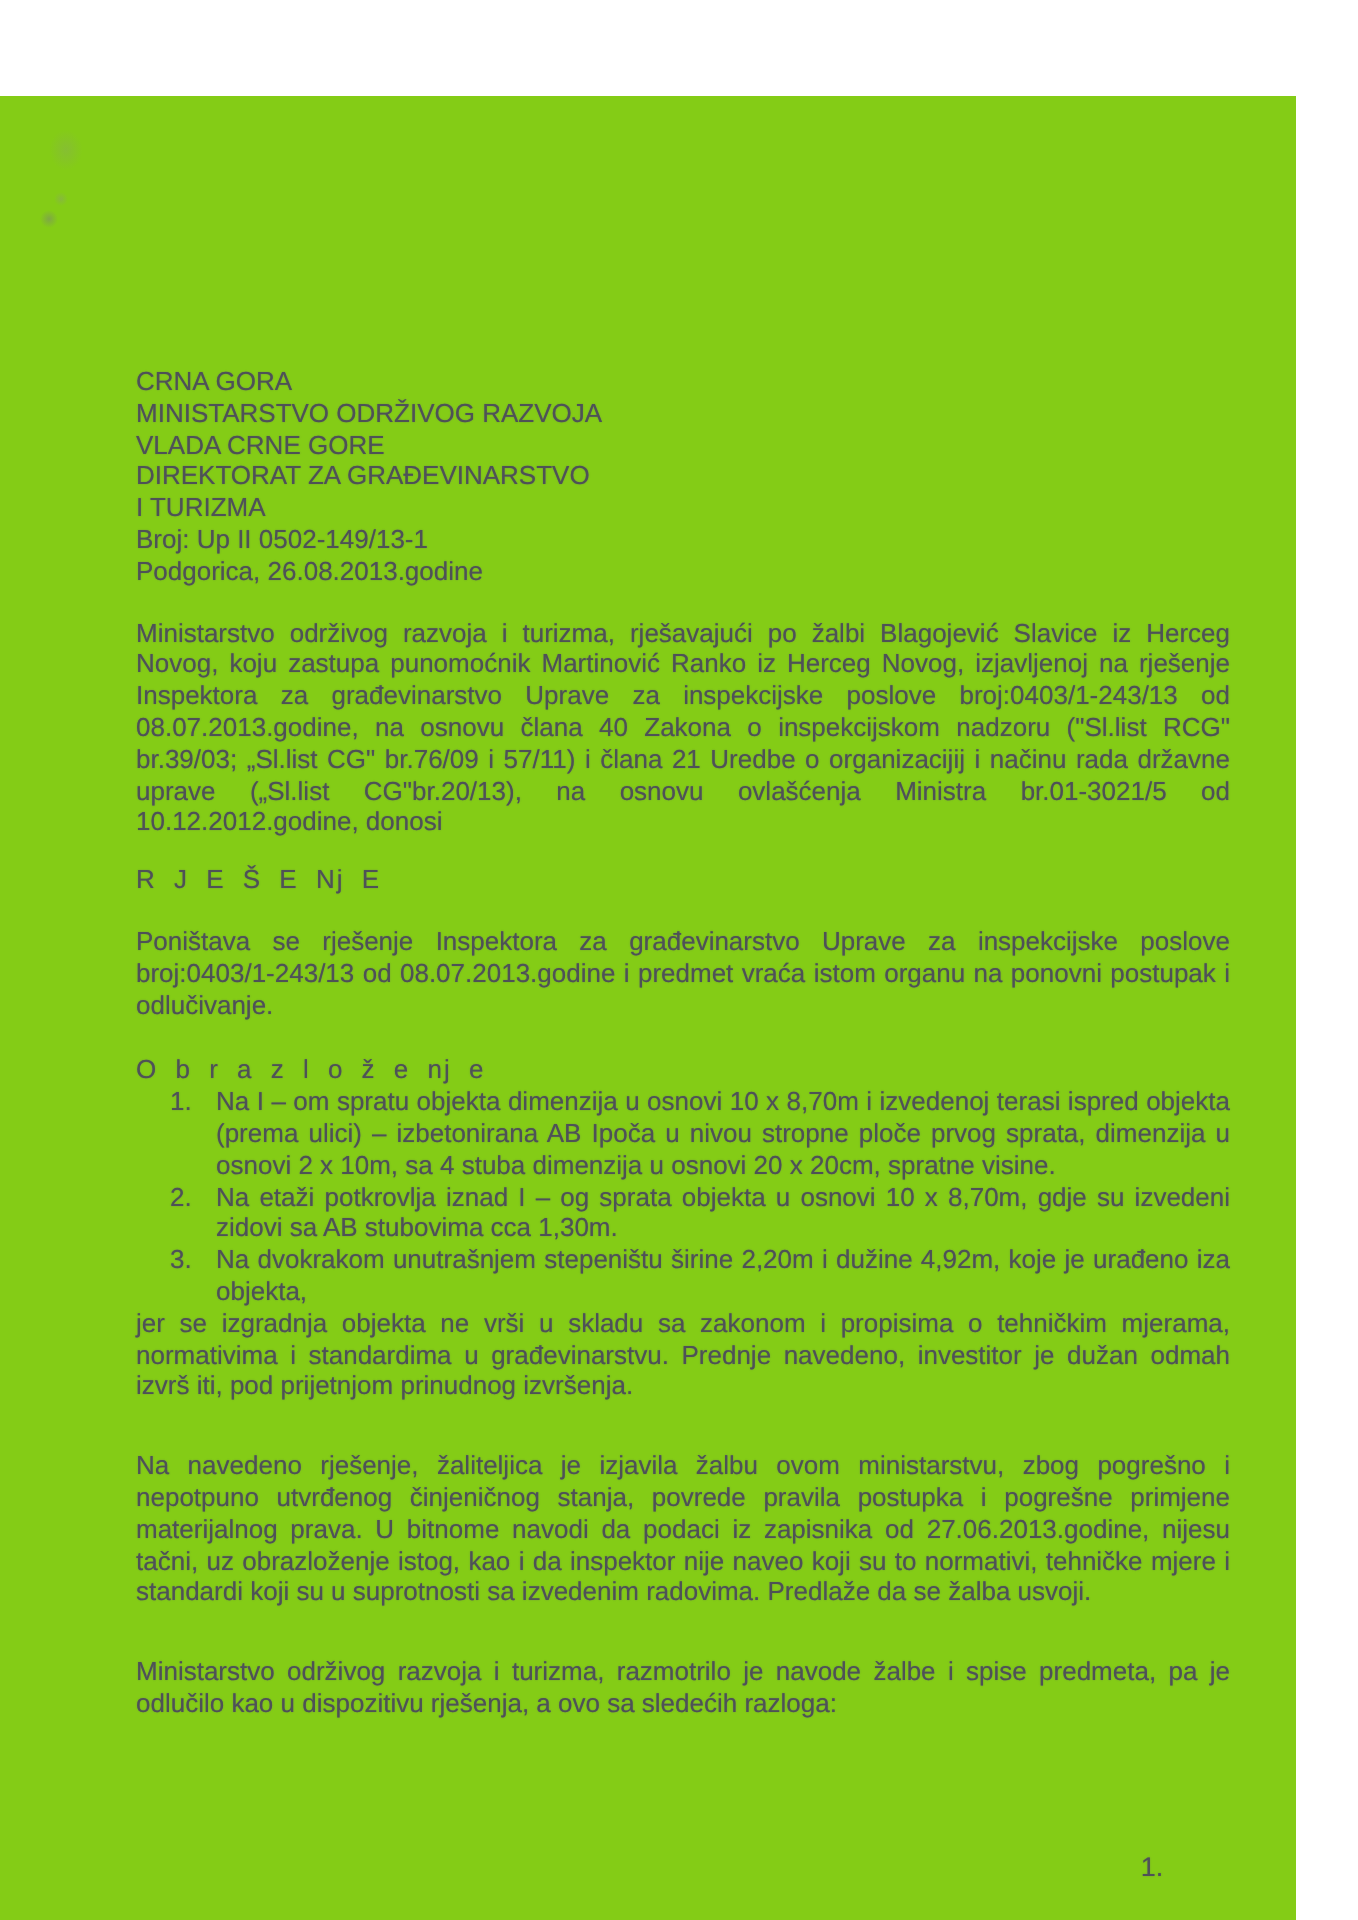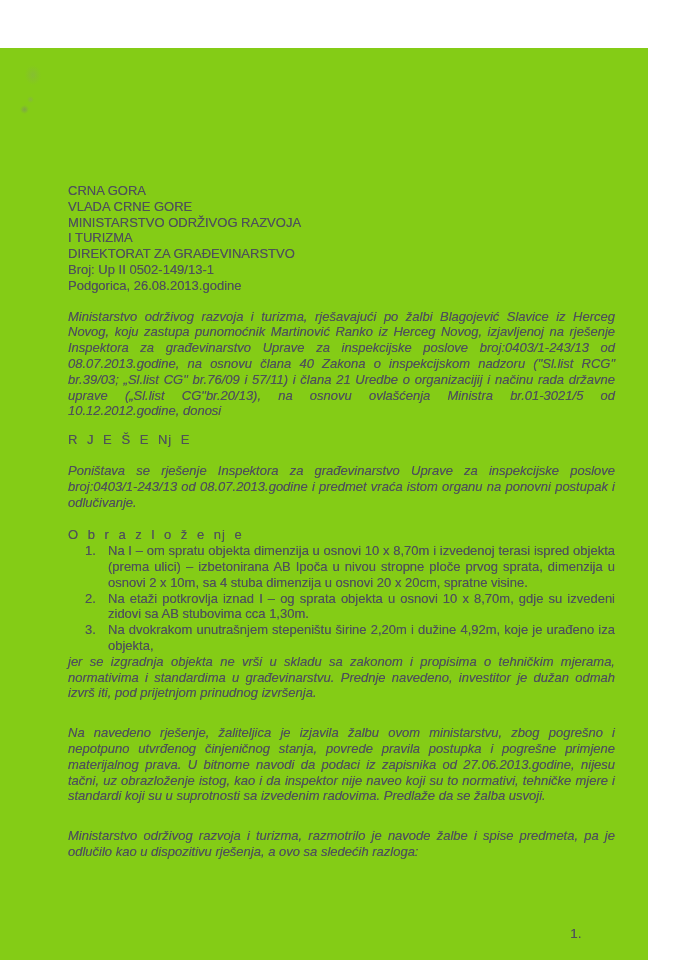--- a/index.html
+++ b/index.html
@@ -25,21 +25,20 @@
     width: 547px;
     font-size: 13px;
     line-height: 15.8px;
   }
   .letterhead div {
     white-space: nowrap;
   }
   .para {
     margin: 15px 0 0 0;
     text-align: justify;
-    font-style: italic;
   }
   .para.tight {
     margin-top: 11px;
   }
   .para.nogap {
     margin-top: 0;
   }
   .para.biggap {
     margin-top: 24px;
   }
@@ -102,24 +101,24 @@
 <div class="page">
 
   <div class="speck s1"></div>
   <div class="speck s2"></div>
   <div class="speck s3"></div>
 
   <div class="content">
 
     <div class="letterhead">
       <div>CRNA GORA</div>
+      <div>MINISTARSTVO ODRŽIVOG RAZVOJA</div>
       <div>VLADA CRNE GORE</div>
-      <div>MINISTARSTVO ODRŽIVOG RAZVOJA</div>
+      <div>DIREKTORAT ZA GRAĐEVINARSTVO</div>
       <div>I TURIZMA</div>
-      <div>DIREKTORAT ZA GRAĐEVINARSTVO</div>
       <div>Broj: Up II 0502-149/13-1</div>
       <div>Podgorica, 26.08.2013.godine</div>
     </div>
 
     <p class="para">Ministarstvo održivog razvoja i turizma, rješavajući po žalbi Blagojević Slavice iz Herceg Novog, koju zastupa punomoćnik Martinović Ranko iz Herceg Novog, izjavljenoj na rješenje Inspektora za građevinarstvo Uprave za inspekcijske poslove broj:0403/1-243/13 od 08.07.2013.godine, na osnovu člana 40 Zakona o inspekcijskom nadzoru ("Sl.list RCG" br.39/03; „Sl.list CG" br.76/09 i 57/11) i člana 21 Uredbe o organizacijij i načinu rada državne uprave („Sl.list CG"br.20/13), na osnovu ovlašćenja Ministra br.01-3021/5 od 10.12.2012.godine, donosi</p>
 
     <div class="doc-heading">R J E Š E Nj E</div>
 
     <p class="para">Poništava se rješenje Inspektora za građevinarstvo Uprave za inspekcijske poslove broj:0403/1-243/13 od 08.07.2013.godine i predmet vraća istom organu na ponovni postupak i odlučivanje.</p>
 

